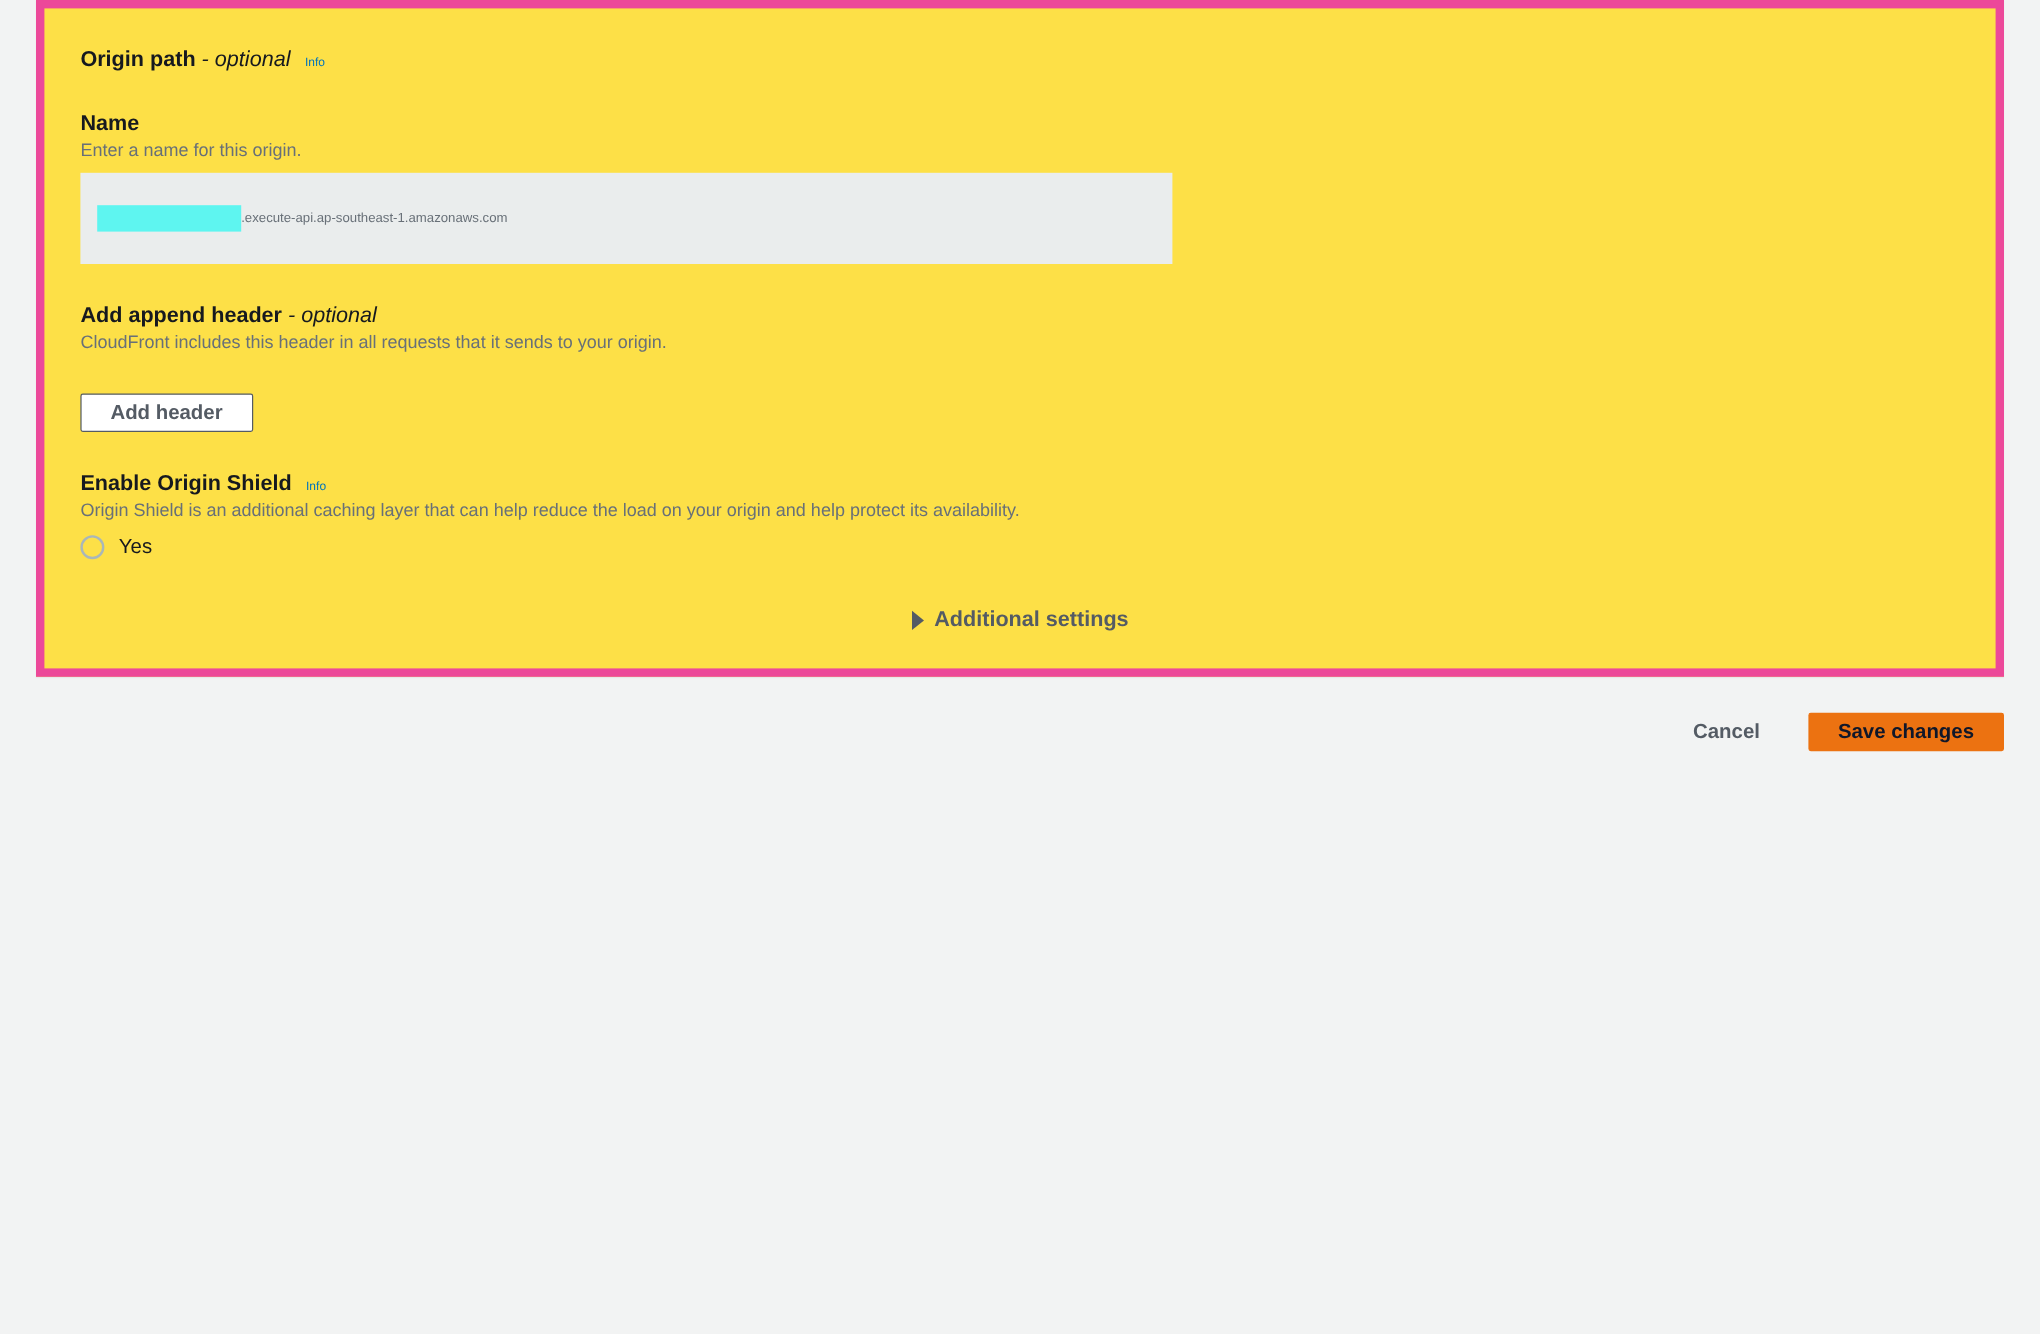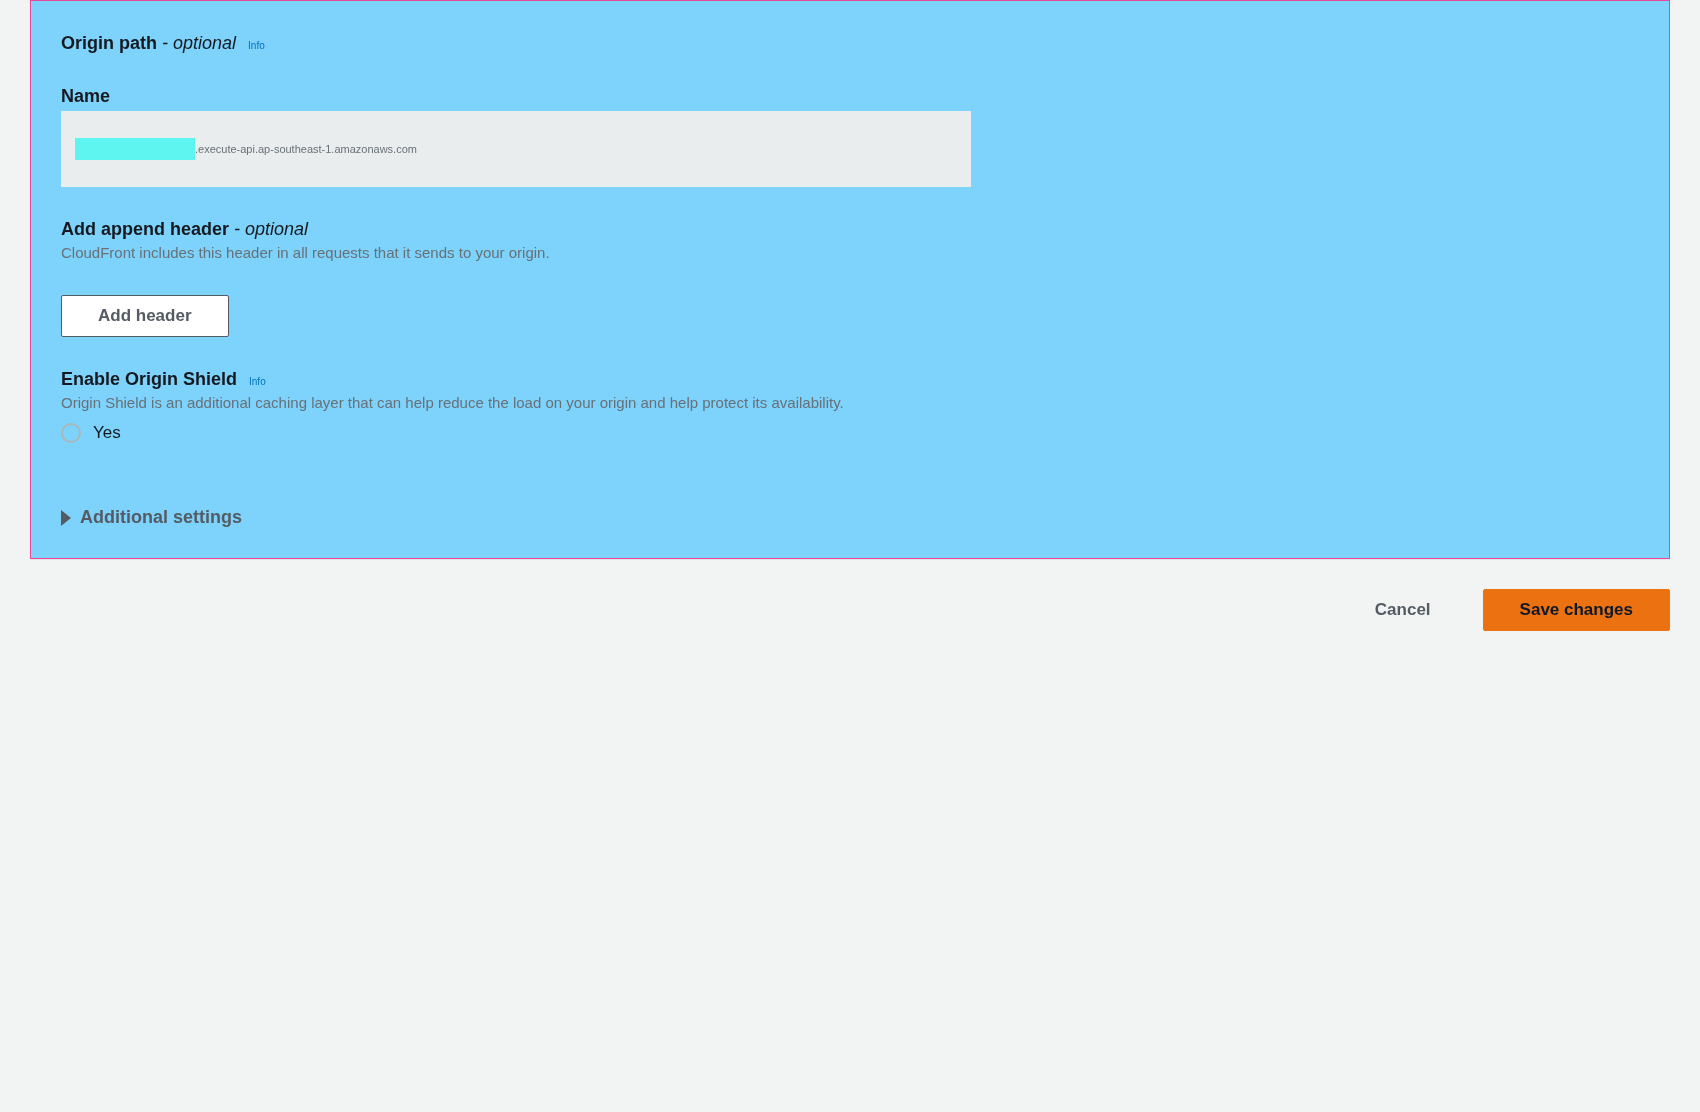--- a/index.html
+++ b/index.html
@@ -10,22 +10,22 @@
     body {
       font-family: "Amazon Ember", "Helvetica Neue", Helvetica, Arial, sans-serif;
       background: #f2f3f3;
       color: #16191f;
       font-size: 14px;
     }
     .page {
       padding: 0 0 40px 0;
     }
     .panel {
-      background: #7dd3fc;
-      border: 1px solid #ec4899;
+      background: #fde047;
+      border: 7px solid #ec4899;
       box-shadow: 0 1px 1px rgba(0,0,0,0.05);
       margin: 0 30px;
       padding: 0 30px 30px 30px;
     }
     .field-group {
       margin-top: 32px;
     }
     .field-label-line {
       display: flex;
       align-items: baseline;
@@ -76,22 +76,22 @@
       display: inline-block;
       width: 120px;
       height: 22px;
       background: #5ef5f0;
       margin-right: 0;
     }
     .btn {
       display: inline-flex;
       align-items: center;
       justify-content: center;
-      height: 42px;
-      padding: 0 36px;
+      height: 32px;
+      padding: 0 24px;
       font-size: 17px;
       font-weight: 700;
       border: 1px solid #545b64;
       background: #fff;
       color: #545b64;
       cursor: pointer;
       border-radius: 2px;
     }
     .btn-primary {
       background: #ec7211;
@@ -128,22 +128,23 @@
     }
     .radio-label {
       font-size: 17px;
       color: #16191f;
       cursor: pointer;
     }
     .expand-row {
       display: flex;
       align-items: center;
       gap: 9px;
-      margin-top: 64px;
-      cursor: pointer;
+      margin-top: 40px;
+      cursor: pointer;
+      justify-content: center;
     }
     .expand-row .caret {
       width: 0;
       height: 0;
       border-top: 8px solid transparent;
       border-bottom: 8px solid transparent;
       border-left: 10px solid #545b64;
     }
     .expand-row .expand-label {
       font-size: 18px;
@@ -170,20 +171,21 @@
           <span class="optional">- optional</span>
         </span>
         <span class="info-link">Info</span>
       </div>
     </div>
 
     <div class="field-group">
       <div class="field-label-line">
         <span class="field-label">Name</span>
       </div>
+      <div class="field-description">Enter a name for this origin.</div>
       <div class="readonly-box">
         <span class="redact-bar"></span>
           <span>.execute-api.ap-southeast-1.amazonaws.com</span>
       </div>
     </div>
 
     <div class="field-group">
       <div class="field-label-line">
         <span class="field-label">
           <span>Add append header</span>

